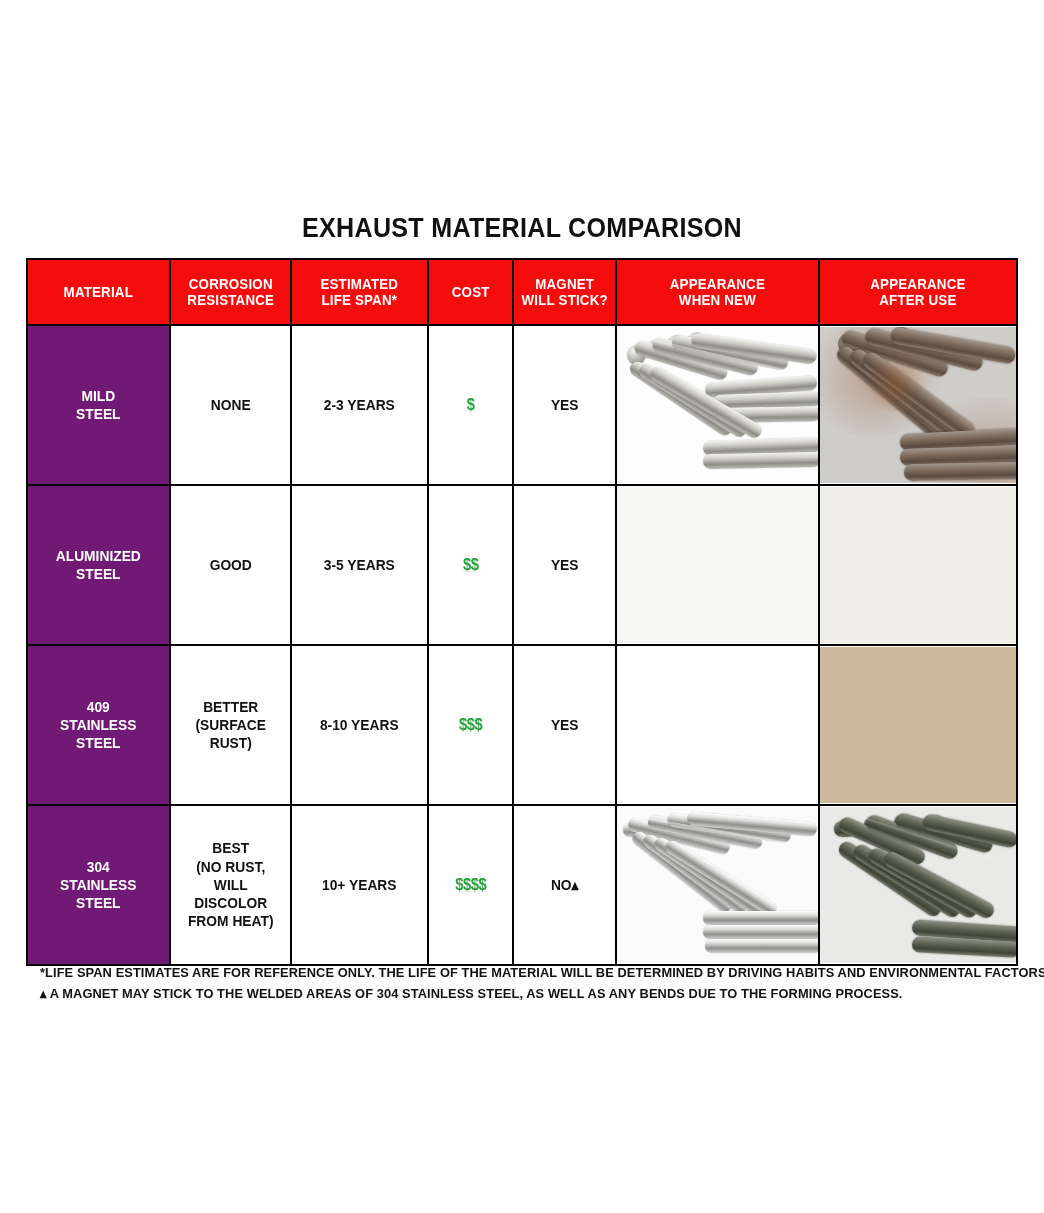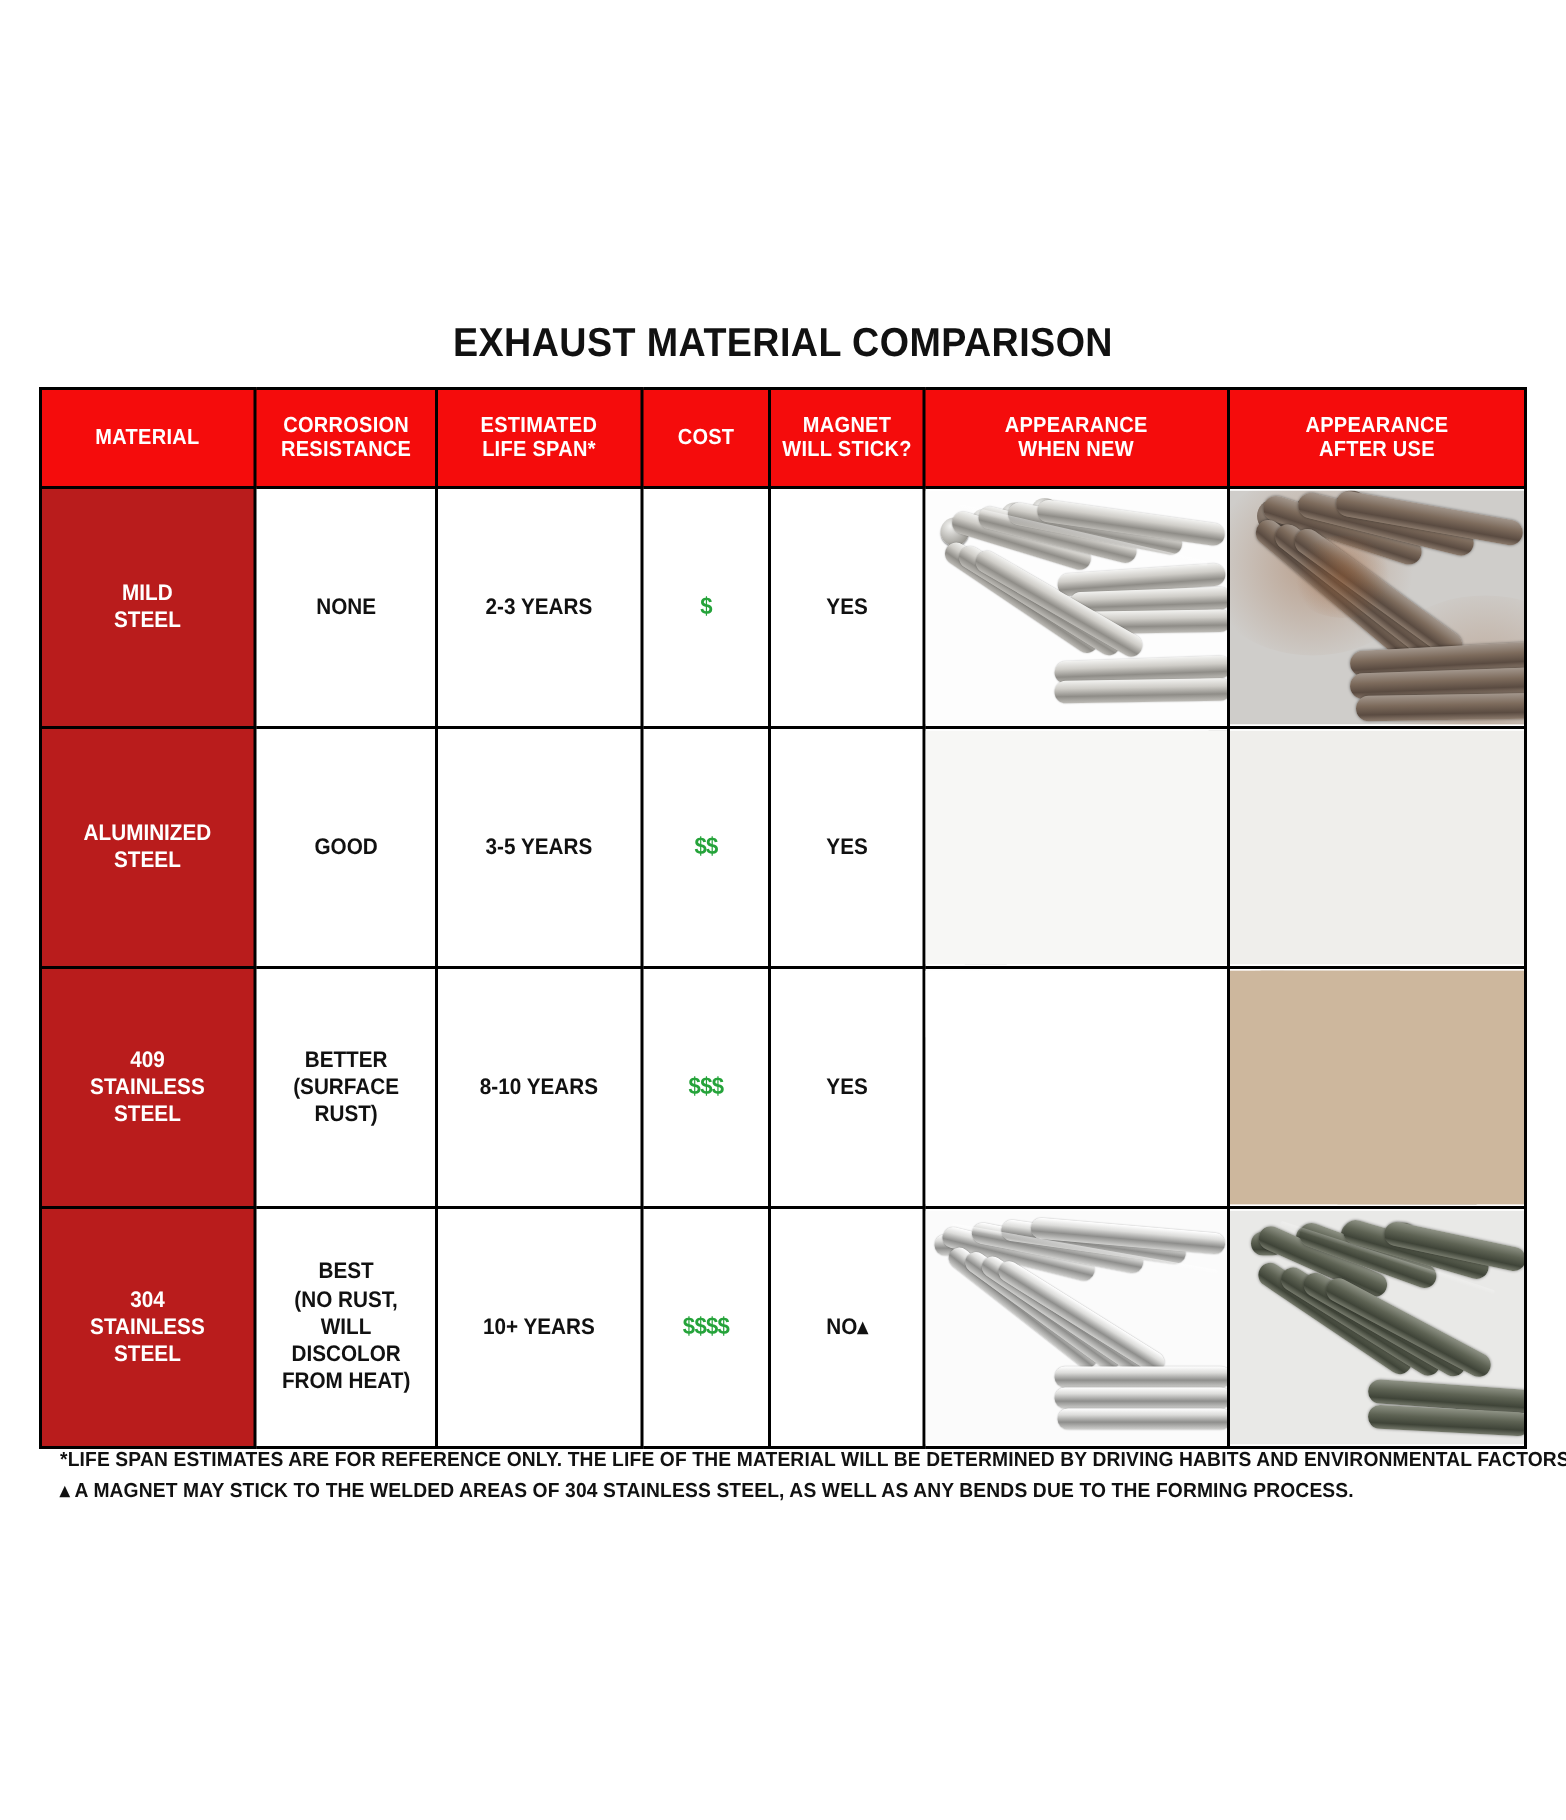--- a/index.html
+++ b/index.html
@@ -70,21 +70,21 @@
   .col-corrosion { width: 121px; }
   .col-life { width: 136px; }
   .col-cost { width: 85px; }
   .col-magnet { width: 103px; }
   .col-new { width: 202px; }
   .col-after { width: 197px; }
 
   tbody tr { height: 160px; }
 
   td.material {
-    background: #b91c1c;
+    background: #701a75;
     color: #ffffff;
     font-family: "Liberation Sans Narrow", "Liberation Sans", sans-serif;
     font-weight: bold;
     font-size: 15px;
     line-height: 1.2;
     text-transform: uppercase;
   }
   td.material span.inner { display: block; transform: scaleX(0.92); }
 
   td.txt {

